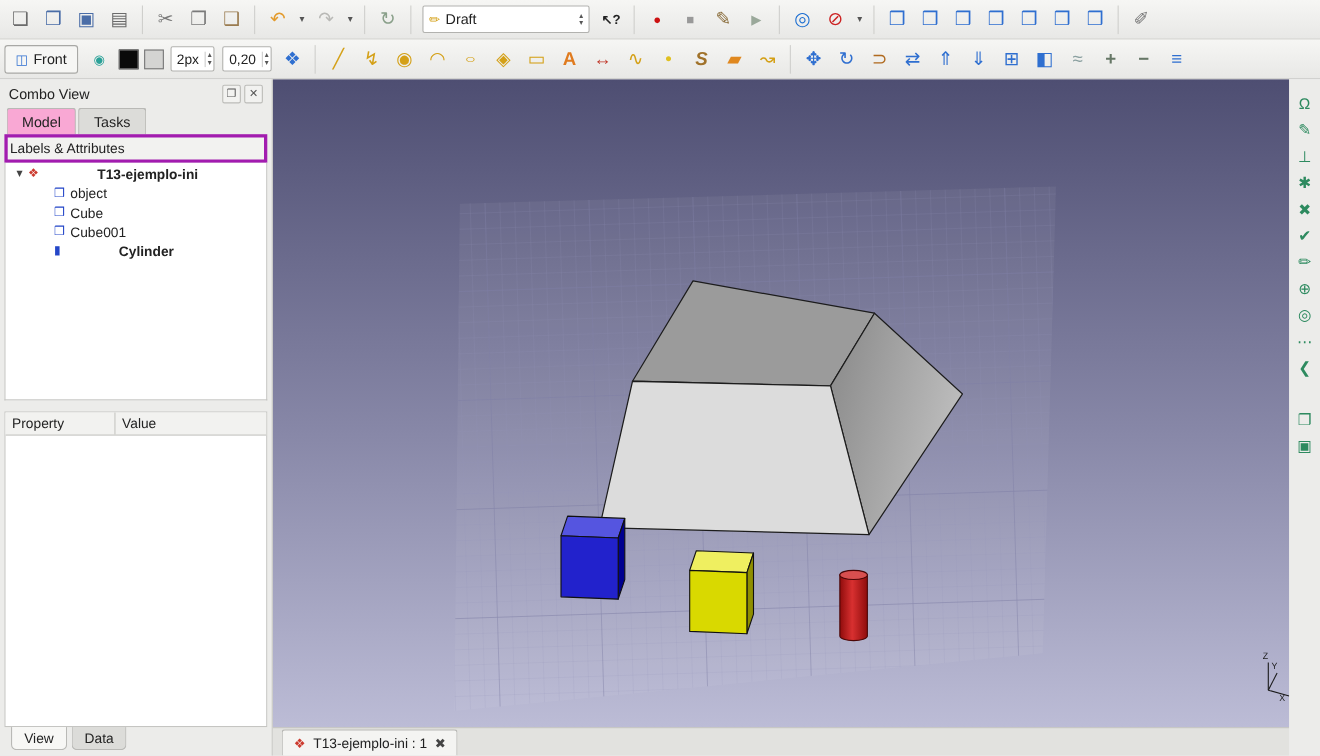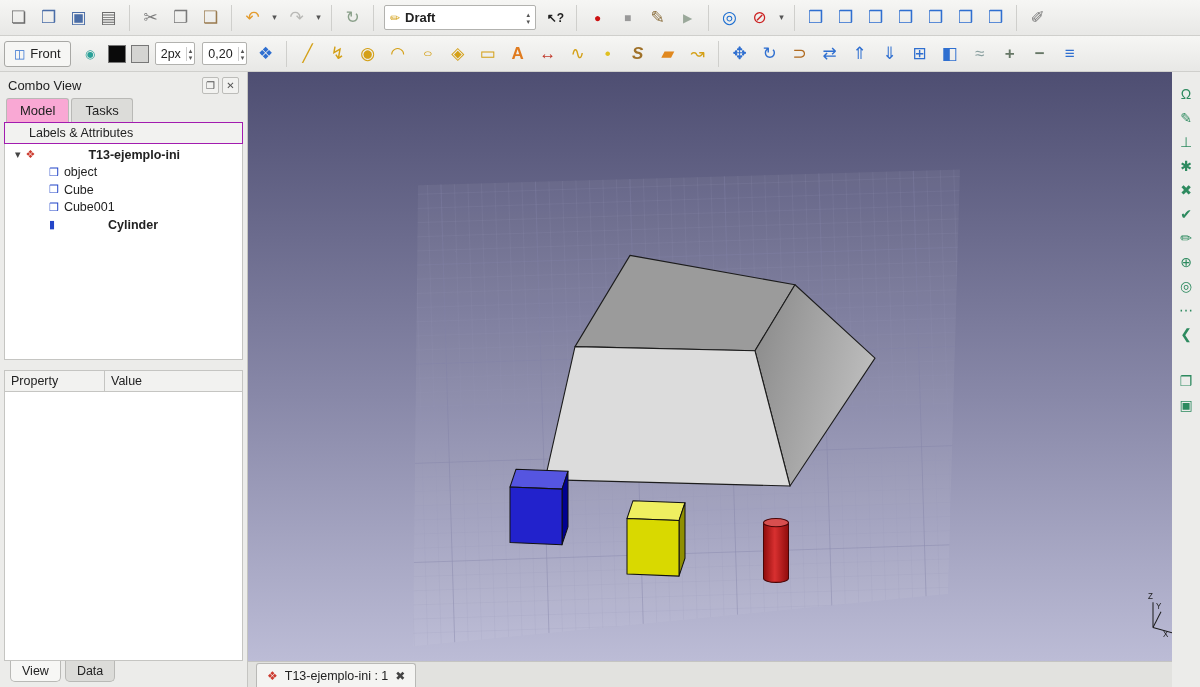--- a/index.html
+++ b/index.html
@@ -16,21 +16,21 @@
   .ic.small { font-size:12px; }
   .ic.tiny { font-size:9px; }
   .ellipse-squish { display:inline-block; transform:scaleY(.62); }
   .bold-glyph { font-weight:bold; }
   .italic-glyph { font-style:italic; font-weight:bold; }
   .sep { width:1px; height:26px; background:#cfcfcc; margin:0 5px; flex:0 0 auto; }
   .caret-btn { width:13px; height:29px; display:flex; align-items:center; justify-content:center;
                border:1px solid transparent; background:transparent; }
   .combo { display:flex; align-items:center; gap:5px; border:1px solid #b2b2af; background:#fff;
            height:25px; padding:0 5px; border-radius:2px; width:152px; margin:0 4px; }
-  .combo .lbl { flex:1; font-size:13px;font-weight:bold; }
+  .combo .lbl { flex:1; font-size:13px; }
   .combo .arrows, .spin .arrows { display:flex; flex-direction:column; align-items:center; }
   .combo .arrows span, .spin .arrows span { font-size:7px; line-height:7px; }
   .plane-btn { display:flex; align-items:center; gap:5px; border:1px solid #a8a8a5; background:#f6f6f4;
                height:26px; padding:0 9px; border-radius:3px; margin-right:4px; }
   .swatch { width:18px; height:18px; border:1px solid #777; margin:0 2px; }
   .spin { display:flex; align-items:center; border:1px solid #b2b2af; background:#fff; height:23px;
           border-radius:2px; margin:0 3px; }
   .spin .val { padding:0 5px; min-width:30px; font-size:12.5px; }
   .spin .arrows { border-left:1px solid #ccc; padding:0 2px; }
 
@@ -39,21 +39,21 @@
   .left { width:248px; flex:0 0 auto; background:#ececea; border-right:1px solid #c5c5c2;
           display:flex; flex-direction:column; padding:0 4px; }
   .panel-title { height:26px; display:flex; align-items:center; padding:0 4px; flex:0 0 auto; }
   .panel-title .spacer { flex:1; }
   .small-btn { width:17px; height:17px; display:flex; align-items:center; justify-content:center;
                font-size:10px; border:1px solid #bcbcb9; background:#f2f2f0; border-radius:2px; margin-left:3px; }
   .tabs { display:flex; gap:2px; padding-left:2px; flex:0 0 auto; }
   .tab { padding:4px 13px; border:1px solid #b9b9b6; border-bottom:none; background:#dcdcd9;
          border-radius:3px 3px 0 0; }
   .tab.active { background:#f9a8d4; }
-  .tree-header { border:1px solid #a21caf; background:#f2f2f0; padding:3px 24px; font-size:12.5px; flex:0 0 auto; }
+  .tree-header { border:3px solid #a21caf; background:#f2f2f0; padding:3px 2px; font-size:12.5px; flex:0 0 auto; }
   .tree { background:#fff; border:1px solid #c5c5c2; border-top:none; height:216px; overflow:hidden;
           flex:0 0 auto; padding-top:2px; }
   .trow { display:flex; align-items:center; gap:5px; height:17.5px; font-size:12.5px; padding-left:6px; }
   .trow.doc { padding-left:10px; }
   .trow.child { padding-left:44px; }
   .trow .tic { font-size:11px; line-height:1; }
   .bold { font-weight:bold;margin-left:48px; }
   .prop-wrap { margin-top:10px; border:1px solid #c5c5c2; background:#fff; flex:1 1 auto;
                display:flex; flex-direction:column; min-height:0; }
   .prop-head { display:flex; background:#f2f2f0; border-bottom:1px solid #c5c5c2; flex:0 0 auto; }

